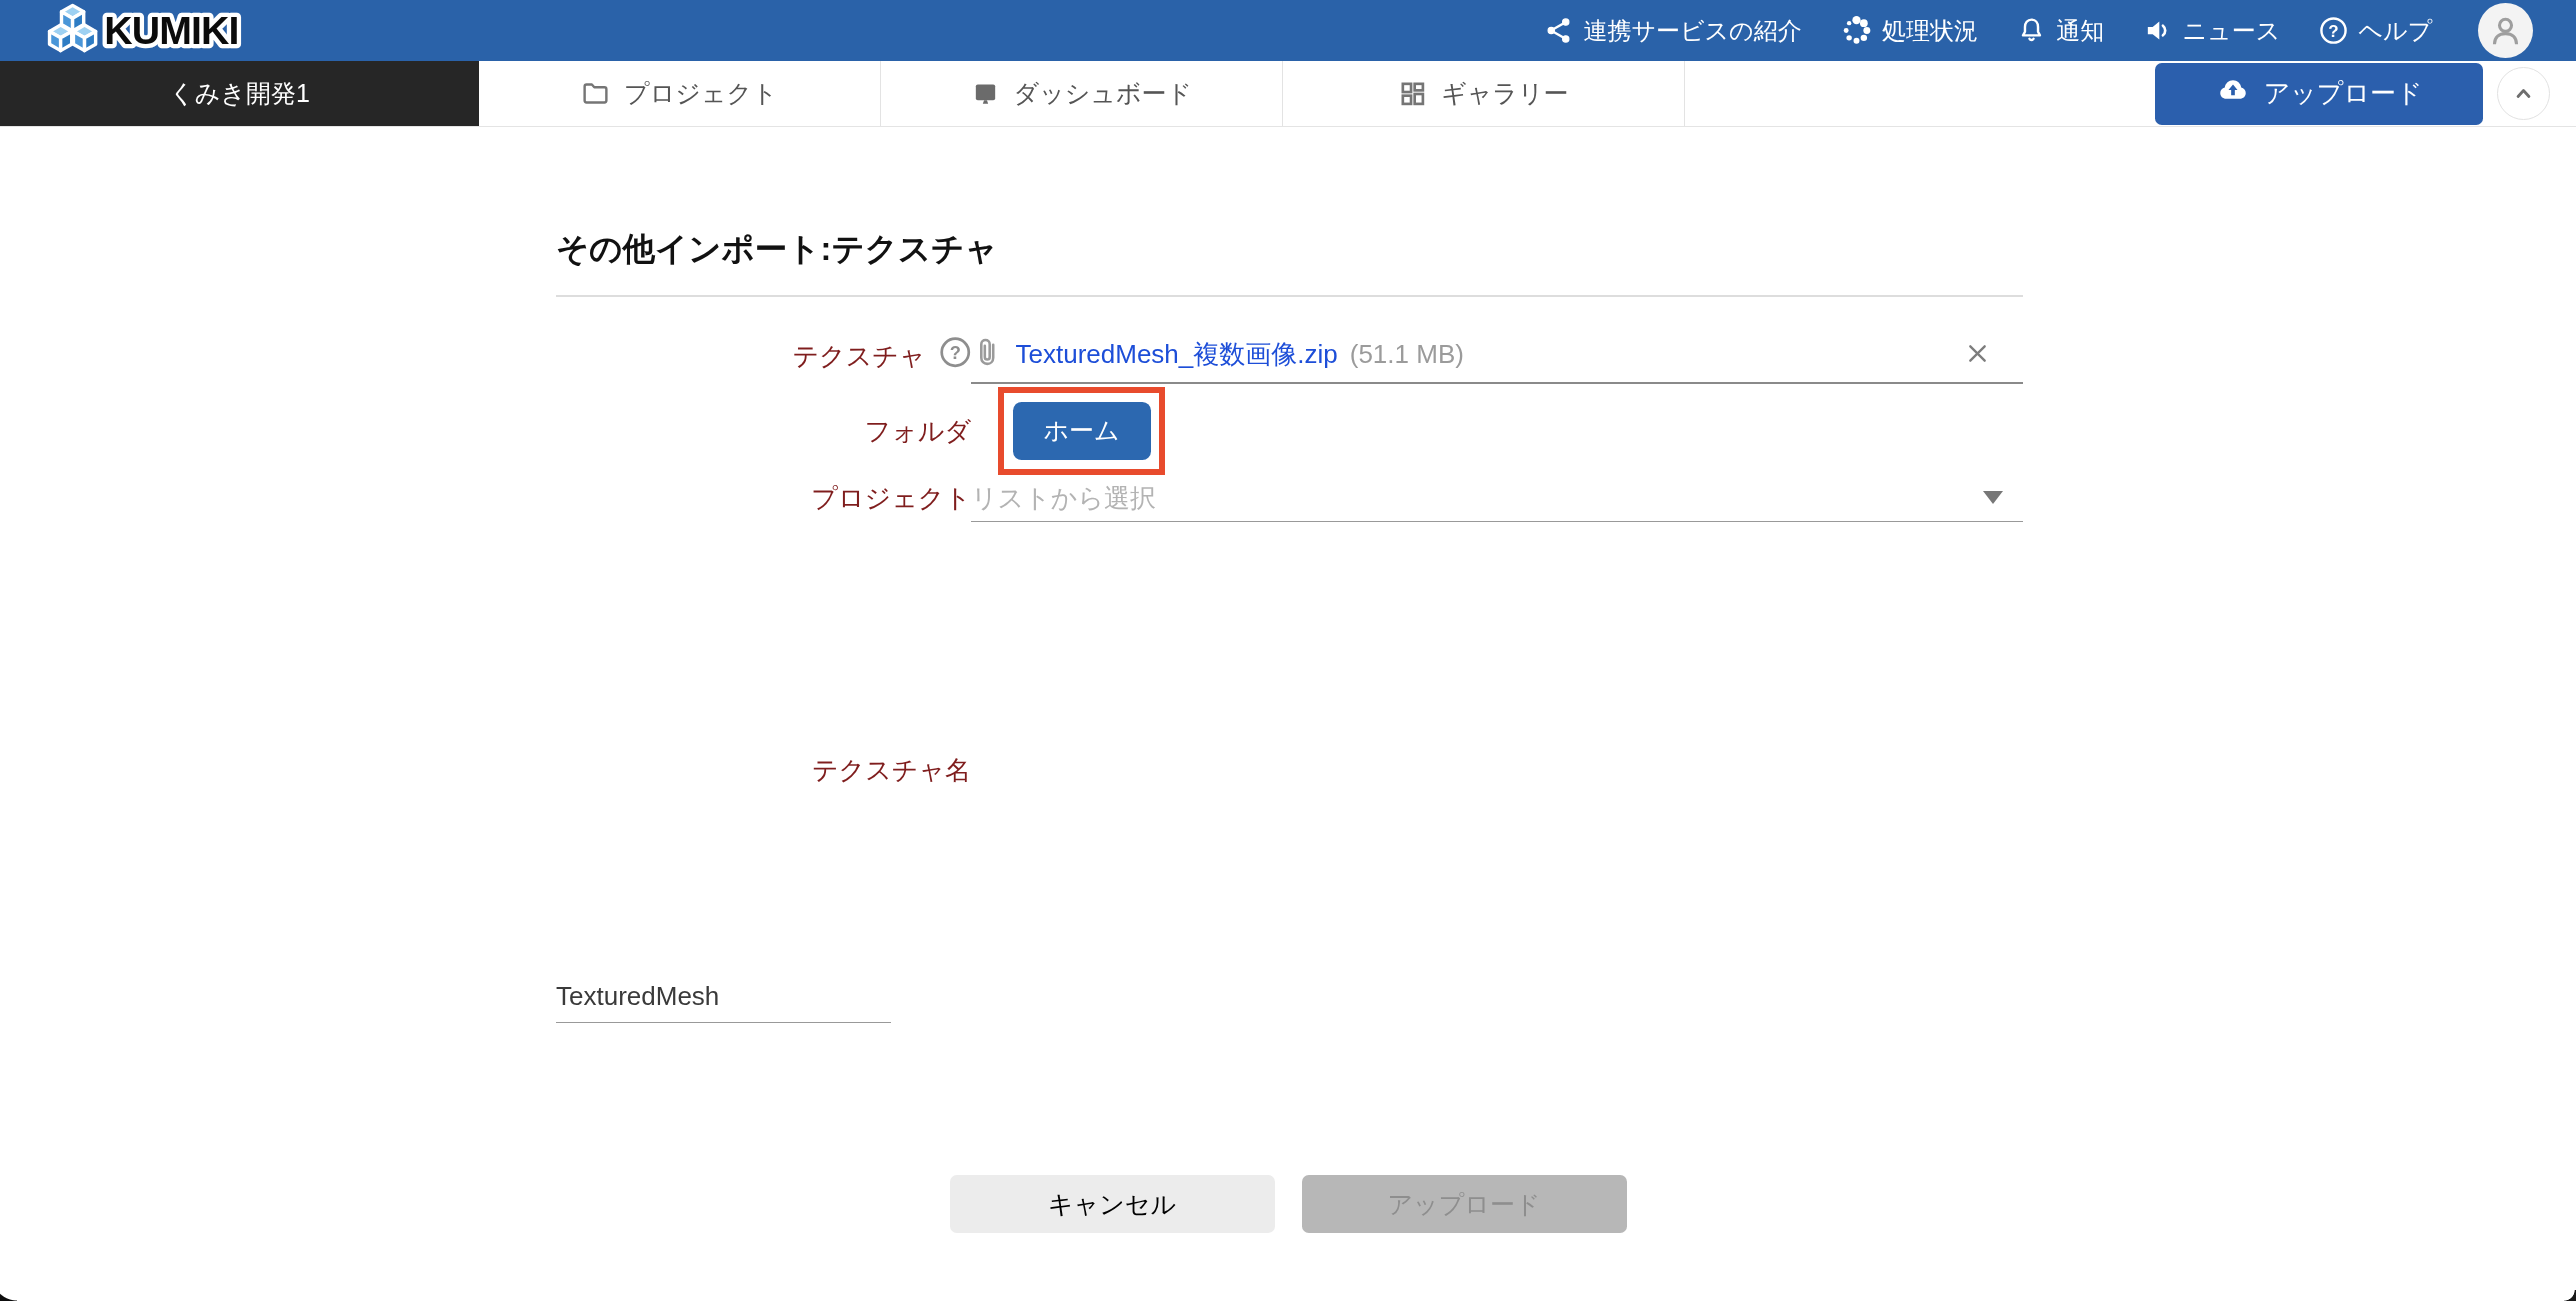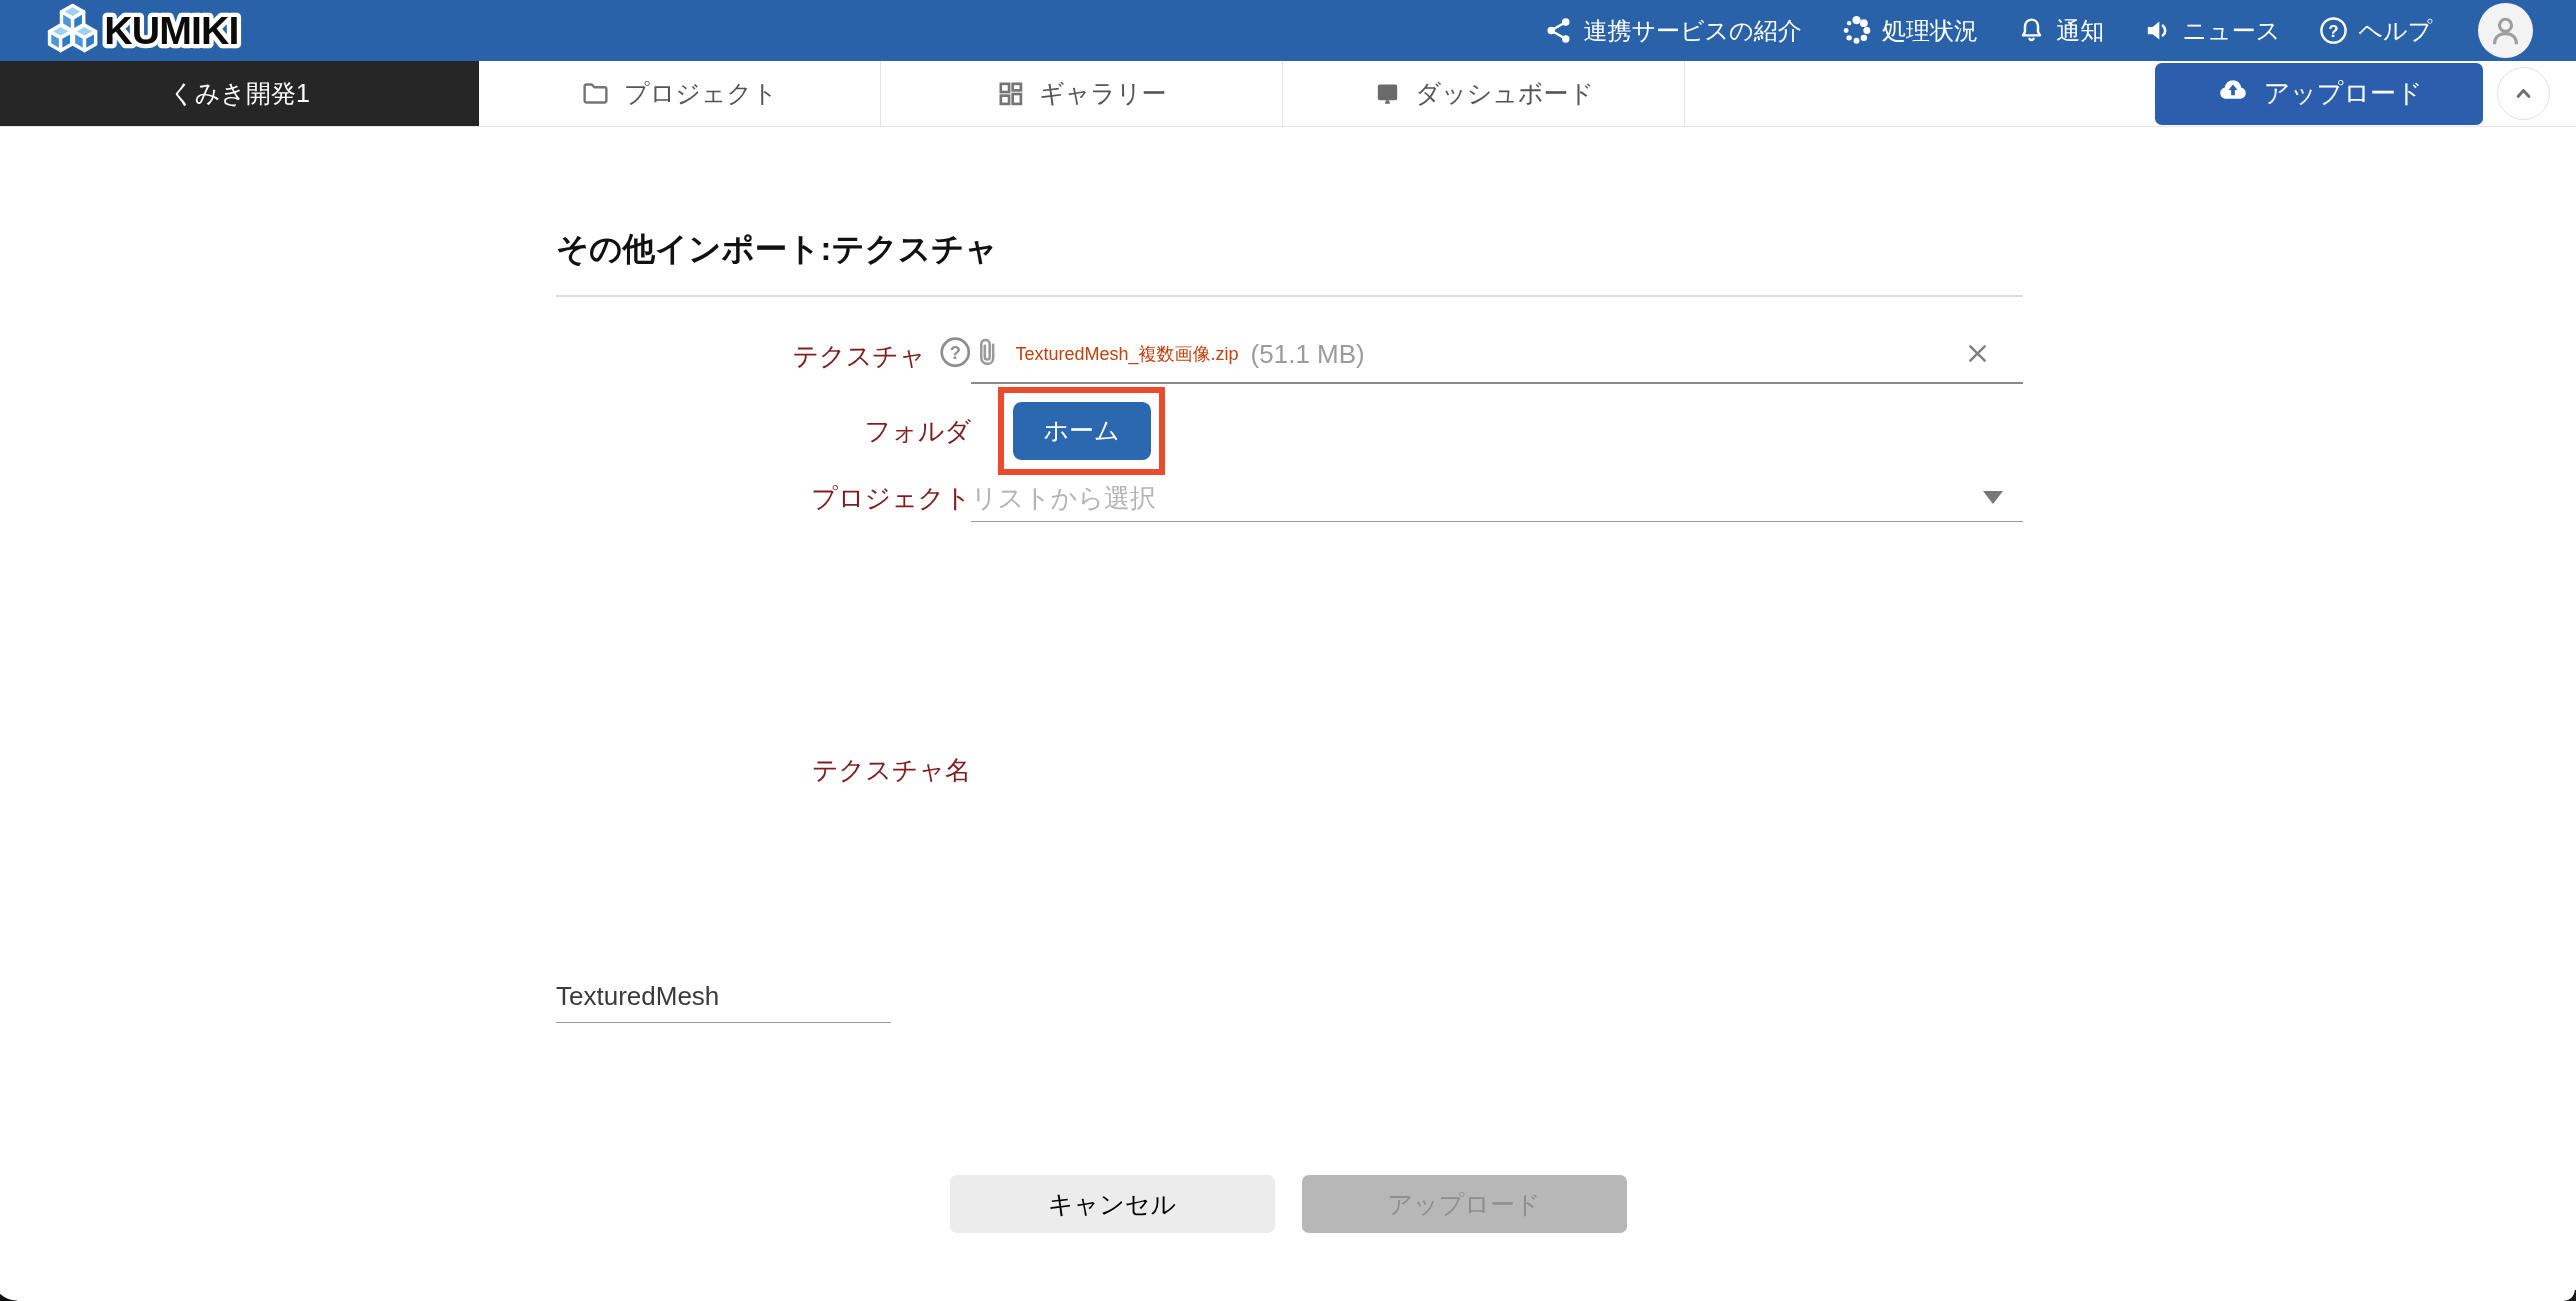--- a/index.html
+++ b/index.html
@@ -29,21 +29,21 @@
   .content { position:absolute; left:556px; top:168px; width:1467px; }
   .page-title { margin-top:62px; font-size:32.5px; line-height:39px; font-weight:bold; color:#111; }
   .title-rule { margin-top:26px; height:1.7px; background:#ddd; }
 
   .form-row { display:flex; align-items:flex-start; }
   .form-label { width:415px; flex:0 0 415px; font-size:26px; color:#7f1d1d; line-height:36px; display:flex; align-items:center; gap:13px;justify-content:flex-end; }
   .field { flex:1; display:flex; align-items:center; }
 
   .row-texture { margin-top:39px; }
   .file-field { border-bottom:2.6px solid #8a8a8a; padding-bottom:10.3px; gap:12px; }
-  .file-name { font-size:18px; color:#c2410c; line-height:36px; white-space:nowrap; }
+  .file-name { font-size:26px; color:#1d4ed8; line-height:36px; white-space:nowrap; }
   .file-size { font-size:26px; color:#9b9b9b; line-height:36px; }
   .spacer { flex:1; }
   .close-btn { background:none; border:none; cursor:pointer; margin-right:32.5px; padding:0; line-height:0; }
 
   .row-folder { margin-top:3.4px; align-items:center; }
   .annotation-box { border:6.8px solid #e84b2d; padding:8.6px; margin-left:27px; display:inline-block; }
   .home-btn { width:138px; height:58px; background:#2c68b0; border:none; border-radius:8.6px; color:#fff; font-size:25px; cursor:pointer; font-family:inherit; }
 
   .row-project { margin-top:5.1px; }
   .select-field { border-bottom:1.7px solid #999; padding-bottom:5.1px; }
@@ -164,37 +164,37 @@
   <div class="tab">
     <span>
       <svg width="29" height="29" viewBox="0 0 24 24" fill="none" stroke="#757575" stroke-width="2" stroke-linejoin="round">
         <path d="M3 6.2 C3 5.2 3.6 4.6 4.6 4.6 L9 4.6 L11 6.8 L19.4 6.8 C20.4 6.8 21 7.4 21 8.4 L21 17.8 C21 18.8 20.4 19.4 19.4 19.4 L4.6 19.4 C3.6 19.4 3 18.8 3 17.8 Z"></path>
       </svg>
     </span>
     <span>プロジェクト</span>
   </div>
   <div class="tab">
     <span>
+      <svg width="29" height="29" viewBox="0 0 24 24">
+        <rect x="4" y="4.5" width="16" height="13" rx="1.6" fill="#6b6b6b"></rect>
+        <path d="M10.8 17.5 L13.2 17.5 L14.2 20.5 L9.8 20.5 Z" fill="#6b6b6b"></path>
+      </svg>
+    </span>
+    <span>ダッシュボード</span>
+  </div>
+  <div class="tab">
+    <span>
       <svg width="29" height="29" viewBox="0 0 24 24" fill="none" stroke="#757575" stroke-width="2.2">
         <rect x="4" y="4" width="6.8" height="6.8"></rect>
           <rect x="13.8" y="4" width="6.8" height="5.4"></rect>
         <rect x="4" y="13.8" width="6.8" height="6.8"></rect>
           <rect x="13.8" y="12.4" width="6.8" height="8.2"></rect>
       </svg>
     </span>
     <span>ギャラリー</span>
-  </div>
-  <div class="tab">
-    <span>
-      <svg width="29" height="29" viewBox="0 0 24 24">
-        <rect x="4" y="4.5" width="16" height="13" rx="1.6" fill="#6b6b6b"></rect>
-        <path d="M10.8 17.5 L13.2 17.5 L14.2 20.5 L9.8 20.5 Z" fill="#6b6b6b"></path>
-      </svg>
-    </span>
-    <span>ダッシュボード</span>
   </div>
   <div class="nav-right">
     <button class="upload-btn">
       <span>
         <svg width="34" height="34" viewBox="0 0 24 24">
           <path d="M7.3 18.2 C4.7 18.2 3 16.4 3 14.1 C3 12.1 4.3 10.6 6.2 10.2 C6.6 7.3 9 5.1 12 5.1 C15 5.1 17.4 7.3 17.8 10.2 C19.7 10.6 21 12.1 21 14.1 C21 16.4 19.3 18.2 16.7 18.2 Z" fill="#fff"></path>
           <path d="M12 8.2 L15.2 12 L13.3 12 L13.3 15.7 L10.7 15.7 L10.7 12 L8.8 12 Z" fill="#2b5fad"></path>
         </svg>
       </span>
       <span>アップロード</span>

